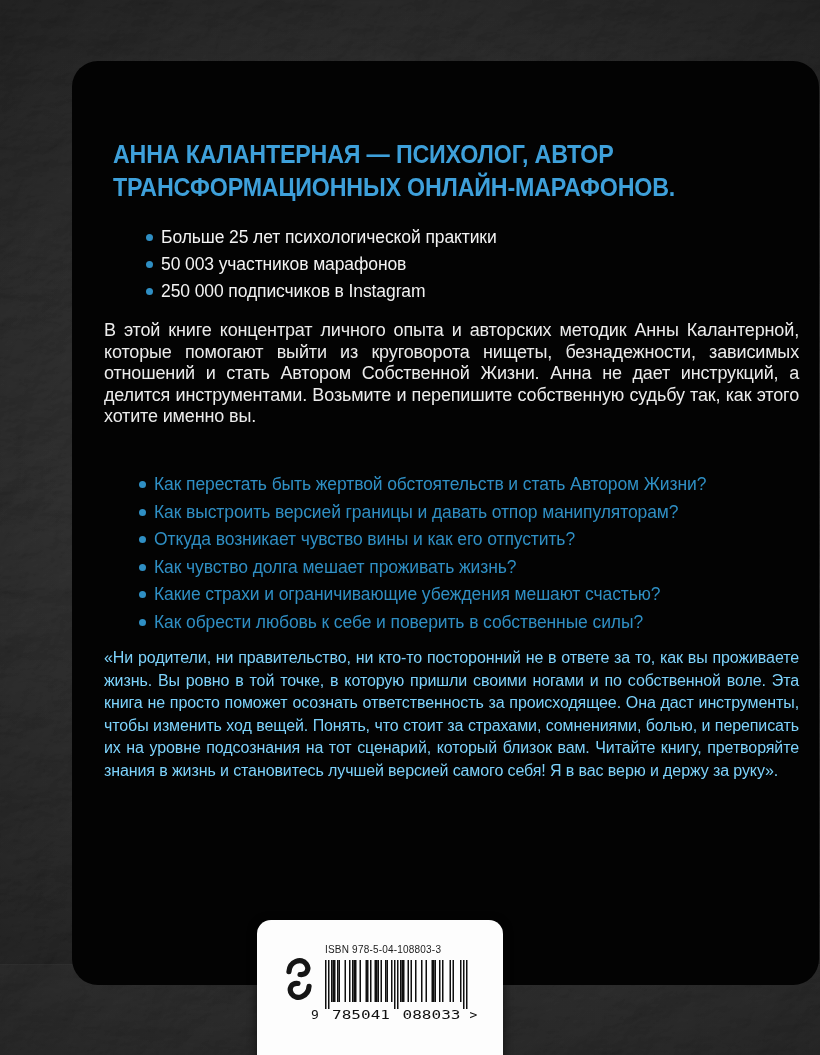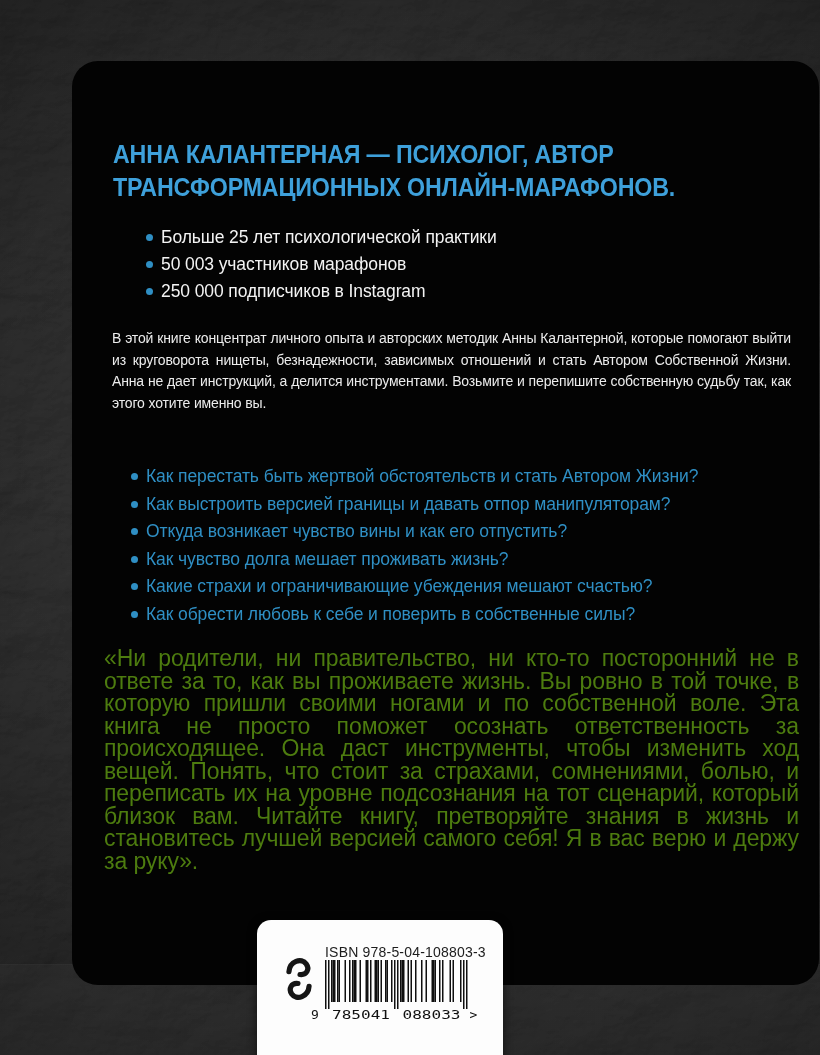--- a/index.html
+++ b/index.html
@@ -36,48 +36,48 @@
   .facts{
     position:absolute;left:58px;top:147px;right:20px;margin:16px;padding:0;list-style:none;
     color:#f3f3f3;font-size:17.5px;line-height:27px;letter-spacing:-0.1px;
   }
   .facts li{position:relative;padding-left:15px;}
   .facts li::before{
     content:"";position:absolute;left:0;top:10px;width:7px;height:7px;border-radius:50%;
     background:var(--qblue,#2f8fc4);
   }
   .intro{
-    position:absolute;left:32px;right:20px;top:259px;margin:8px;
-    color:#ececec;font-size:14px;line-height:21.5px;letter-spacing:-0.15px;
+    position:absolute;left:32px;right:20px;top:259px;margin:0;
+    color:#ececec;font-size:18px;line-height:21.5px;letter-spacing:-0.15px;
     text-align:justify;text-align-last:left;
   }
   .questions{
-    position:absolute;left:53px;top:394px;right:14px;margin:8px;padding:0;list-style:none;
+    position:absolute;left:53px;top:394px;right:14px;margin:16px;padding:0;list-style:none;
     color:var(--qblue,#2f8fc4);font-size:17.5px;line-height:27.5px;letter-spacing:-0.1px;
   }
   .questions li{position:relative;padding-left:13px;}
   .questions li::before{
     content:"";position:absolute;left:-2px;top:10px;width:7px;height:7px;border-radius:50%;
     background:var(--qblue,#2f8fc4);
   }
   .quote{
     position:absolute;left:32px;right:20px;top:586px;margin:0;
-    color:#4d7c0f;font-size:23px;line-height:22.5px;letter-spacing:-0.1px;
+    color:#7dd3fc;font-size:16px;line-height:22.5px;letter-spacing:-0.1px;
     text-align:justify;text-align-last:left;
   }
   
   .barcode-box{
     position:absolute;left:257px;top:920px;width:246px;height:172px;
     background:#fdfdfd;border-radius:14px;
     box-shadow:0 2px 10px rgba(0,0,0,0.55);
   }
   .publisher-logo{position:absolute;left:24px;top:33px;width:36px;height:52px;}
   .isbn-line{
-    position:absolute;left:68px;top:24px;width:150px;text-align:center;
-    font-size:14px;color:#1c1c1c;letter-spacing:0.2px;white-space:nowrap;
+    position:absolute;left:68px;top:24px;width:150px;text-align:left;
+    font-size:10px;color:#1c1c1c;letter-spacing:0.2px;white-space:nowrap;
   }
   .bars{position:absolute;left:56px;top:40px;width:170px;height:62px;overflow:visible;}
   .bars text{
     font-family:"DejaVu Sans Mono","Liberation Mono",monospace;
     font-size:13px;fill:#111;
   }
 </style>
 </head>
 <body>
 

